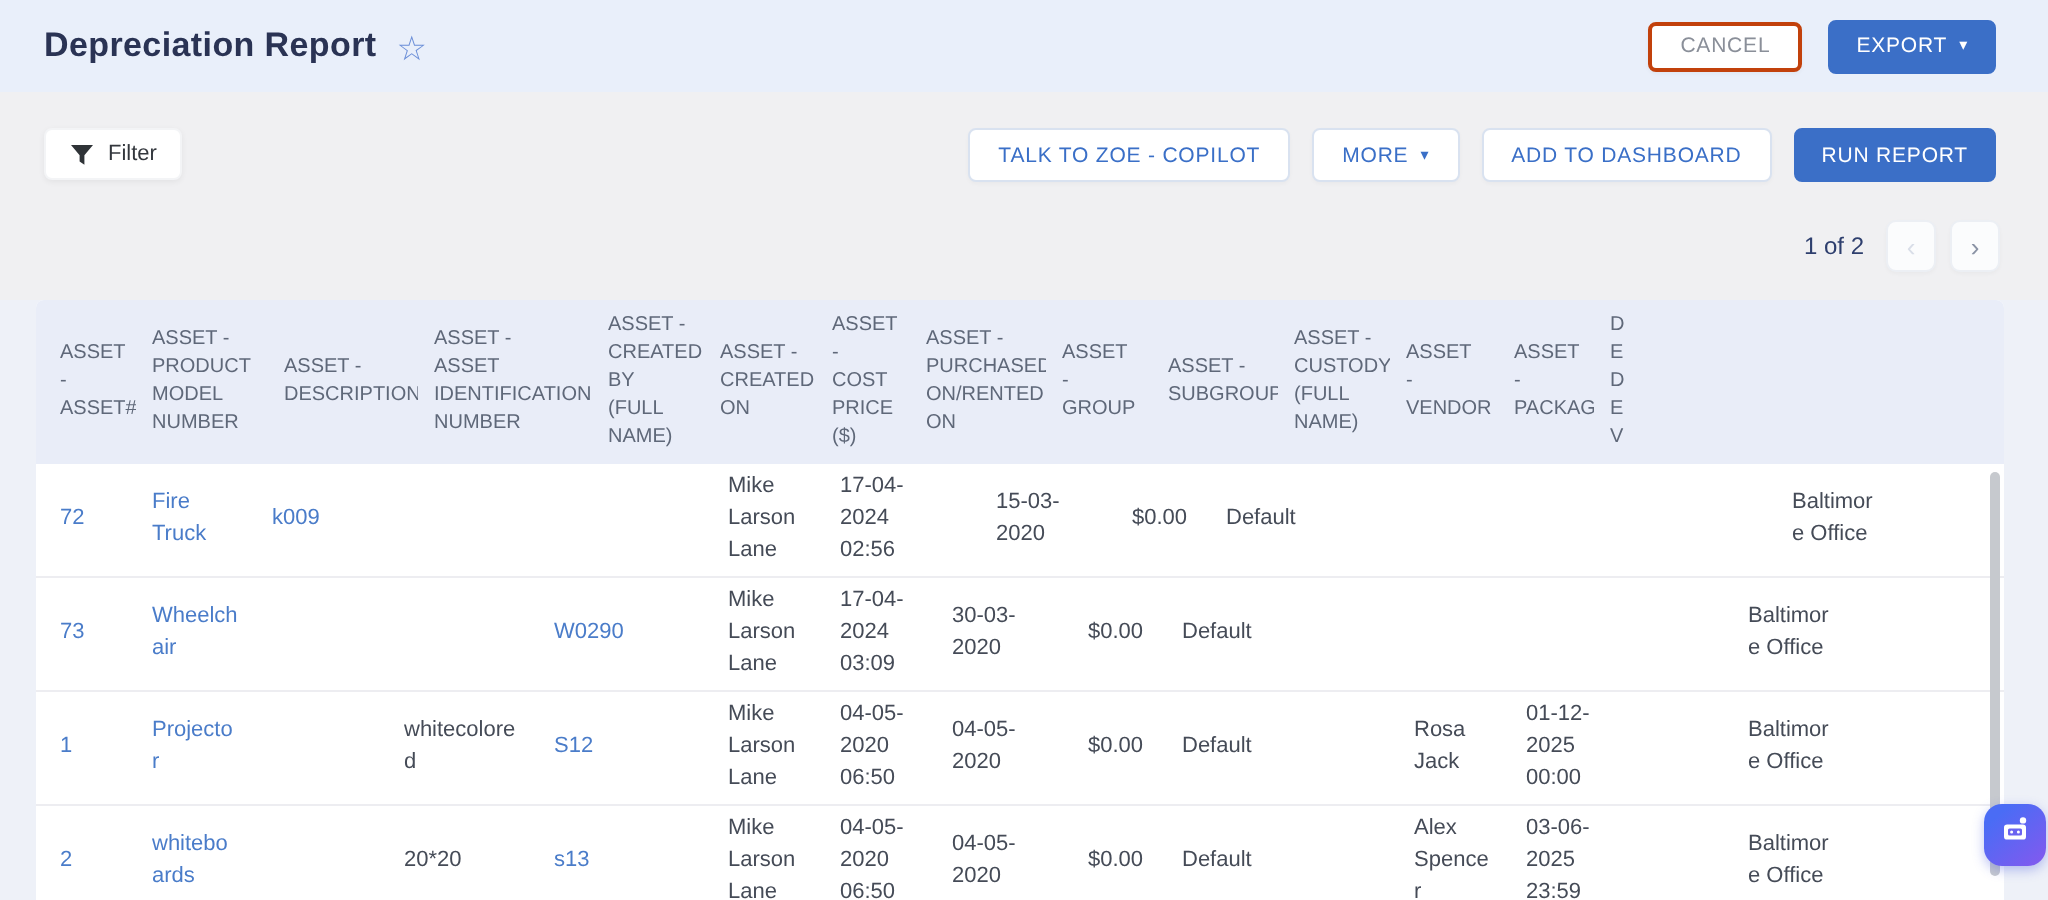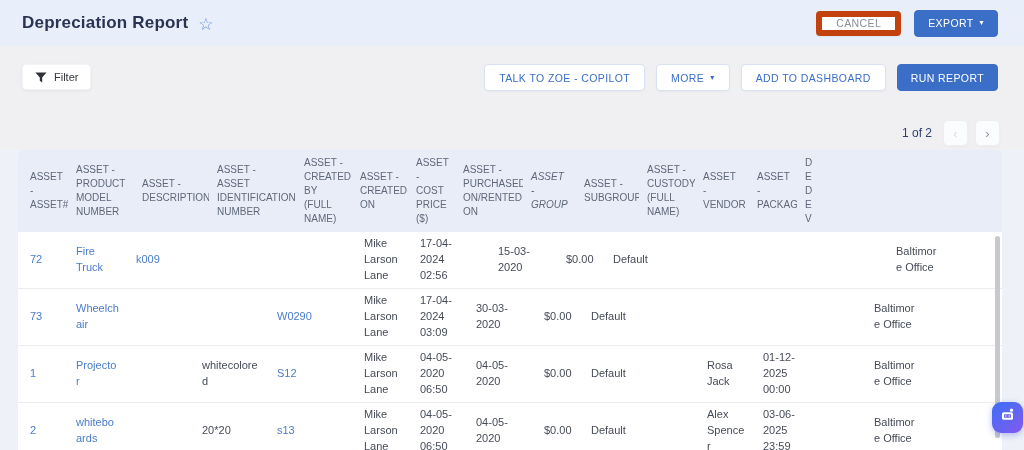--- a/index.html
+++ b/index.html
@@ -9,35 +9,35 @@
 
   
   .topbar { position:absolute; left:0; top:0; width:1024px; height:46px; background:#e9effa;
             display:flex; align-items:center; justify-content:space-between; padding:0 26px 0 22px; }
   .title-wrap { display:flex; align-items:center; gap:10px; }
   .page-title { font-size:17px; font-weight:bold; color:#2a3354; letter-spacing:.2px; }
   .star { color:#6c8fd8; font-size:17px; line-height:1; cursor:pointer; margin-top:2px; }
   .topbar-actions { display:flex; align-items:center; gap:13px; }
   .btn { display:inline-flex; align-items:center; justify-content:center; gap:6px; border-radius:4px;
          font-size:10.5px; letter-spacing:.4px; cursor:pointer; white-space:nowrap; }
-  .btn-cancel { background:#ffffff; color:#8a8f99; border:6px solid #c2410c; height:25px; padding:0 14px;
+  .btn-cancel { background:#ffffff; color:#8a8f99; border:2px solid #c2410c; height:25px; padding:0 14px;
                 box-shadow:0 1px 2px rgba(0,0,0,.04);text-align:right; }
   .btn-primary { background:#3b6fc7; color:#ffffff; border:1px solid #3b6fc7; height:27px; padding:0 13px; }
   .caret { font-size:8px; line-height:1; }
 
   
   .toolbar { position:absolute; left:0; top:46px; width:1024px; height:104px; background:#f0f0f2; }
   .btn-filter { position:absolute; left:22px; top:18px; background:#ffffff; color:#33373d; border:1px solid #f3f4f6;
                 height:26px; padding:0 12px; border-radius:4px; display:inline-flex; align-items:center; gap:7px;
                 font-size:11px; cursor:pointer; box-shadow:0 1px 3px rgba(0,0,0,.06); }
   .filter-icon { display:inline-flex; }
   .toolbar-actions { position:absolute; right:26px; top:18px; display:flex; align-items:center; gap:11px; }
   .btn-outline { background:#ffffff; color:#3a6fc7; border:1px solid #d9e2f0; height:27px; padding:0 14px;
                  box-shadow:0 1px 2px rgba(0,0,0,.03); }
-  .pagination { position:absolute; right:24px; top:74px; display:flex; align-items:center; gap:7px; }
+  .pagination { position:absolute; right:24px; top:64px; display:flex; align-items:center; gap:7px; }
   .page-label { font-size:12px; color:#2e3f6e; margin-right:4px; }
   .page-btn { width:25px; height:26px; background:#fbfcfd; border:1px solid #eceff4; border-radius:5px;
               display:flex; align-items:center; justify-content:center; font-size:13px; cursor:pointer;
               box-shadow:0 1px 2px rgba(0,0,0,.03); }
   .page-btn.prev { color:#d9dee8; }
   .page-btn.next { color:#8a93a5; }
 
   
   .table-card { position:absolute; left:18px; top:150px; width:984px; height:300px; background:#ffffff;
                 border-radius:4px 4px 0 0; }
@@ -112,21 +112,21 @@
   <div class="table-card">
     <div class="thead" id="thead">
         <div class="th" style="width: 50px;">ASSET - ASSET#</div>
         <div class="th" style="width: 66px;">ASSET - PRODUCT MODEL NUMBER</div>
         <div class="th" style="width: 75px;">ASSET - DESCRIPTION</div>
         <div class="th" style="width: 87px;">ASSET - ASSET IDENTIFICATION NUMBER</div>
         <div class="th" style="width: 56px;">ASSET - CREATED BY (FULL NAME)</div>
         <div class="th" style="width: 56px;">ASSET - CREATED ON</div>
         <div class="th" style="width: 47px;">ASSET - COST PRICE ($)</div>
         <div class="th" style="width: 68px;">ASSET - PURCHASED ON/RENTED ON</div>
-        <div class="th" style="width: 53px; font-style: italic;">ASSET - GROUP</div>
+        <div class="th" style="width: 53px;">ASSET - GROUP</div>
         <div class="th" style="width: 63px;">ASSET - SUBGROUP</div>
         <div class="th" style="width: 56px;">ASSET - CUSTODY (FULL NAME)</div>
         <div class="th" style="width: 54px;">ASSET - VENDOR</div>
         <div class="th" style="width: 48px;">ASSET - PACKAGE</div>
         <div class="th" style="width: 16px;">D
 E
 D
 E
 V</div>
       </div>

